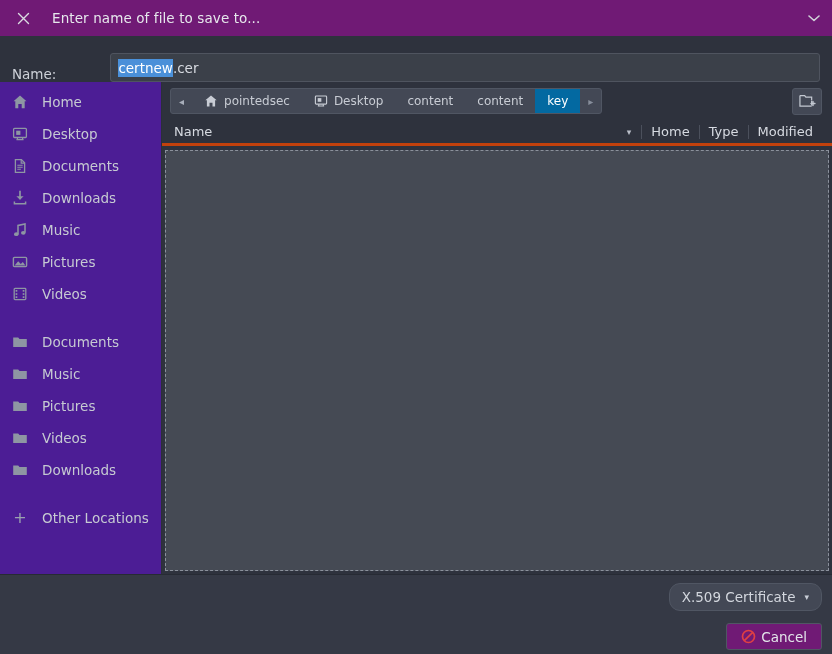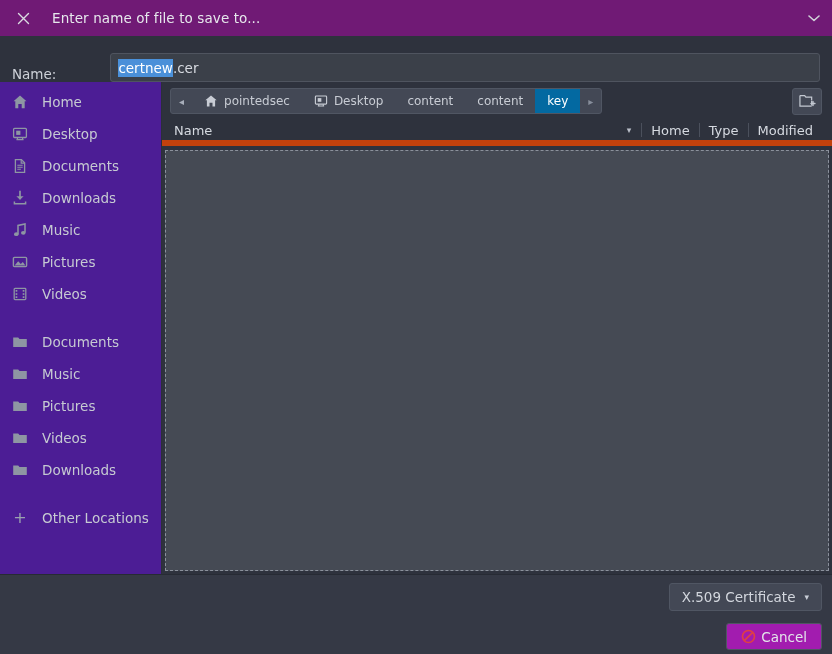--- a/index.html
+++ b/index.html
@@ -130,21 +130,21 @@
     border-radius: 3px;
     display: flex; align-items: center; justify-content: center;
     cursor: pointer;
     color: #c3c8d1;
   }
 
   .colhead {
     flex: 0 0 26px; height: 26px;
     display: flex; align-items: center;
     padding: 0 10px 0 6px;
-    border-bottom: 6px solid #c2410c;
+    border-bottom: 3px solid #c2410c;
     font-size: 13px;
     color: #d6dae1;
     background: #2e323d;
   }
   .ch-name { flex: 1 1 auto; padding-left: 6px; cursor: pointer; }
   .ch-sort { color: #b9bec8; font-size: 9px; padding: 0 10px; cursor: pointer; }
   .ch-sep { width: 1px; height: 14px; background: #4b505c; }
   .ch-cell { padding: 0 9px; cursor: pointer; white-space: nowrap; }
 
   .filelist {
@@ -163,33 +163,33 @@
     border-top: 1px solid #272b34;
     display: flex; flex-direction: column;
     align-items: flex-end;
     padding: 8px 10px 0 0;
   }
   .filterbtn {
     height: 28px;
     min-width: 148px;
     background: #434855;
     border: 1px solid #505663;
-    border-radius: 3px;
+    border-radius: 11px;
     display: flex; align-items: center; justify-content: center; gap: 9px;
     padding: 0 12px;
     color: #d3d7de;
     font-size: 13.5px;
     cursor: pointer;
   }
   .filter-chev { font-size: 9px; color: #c9ced7; }
   .actions { display: flex; gap: 10px; margin-top: 12px; }
   .btn {
     height: 27px;
     min-width: 92px;
-    background: #a21caf;
+    background: #701a75;
     border: 1px solid #505663;
     border-radius: 3px;
     display: flex; align-items: center; justify-content: center; gap: 5px;
     padding: 0 14px;
     color: #e3e6ea;
     font-size: 13.5px;
     cursor: pointer;
   }
   .btn svg { display: block; }
 </style>

